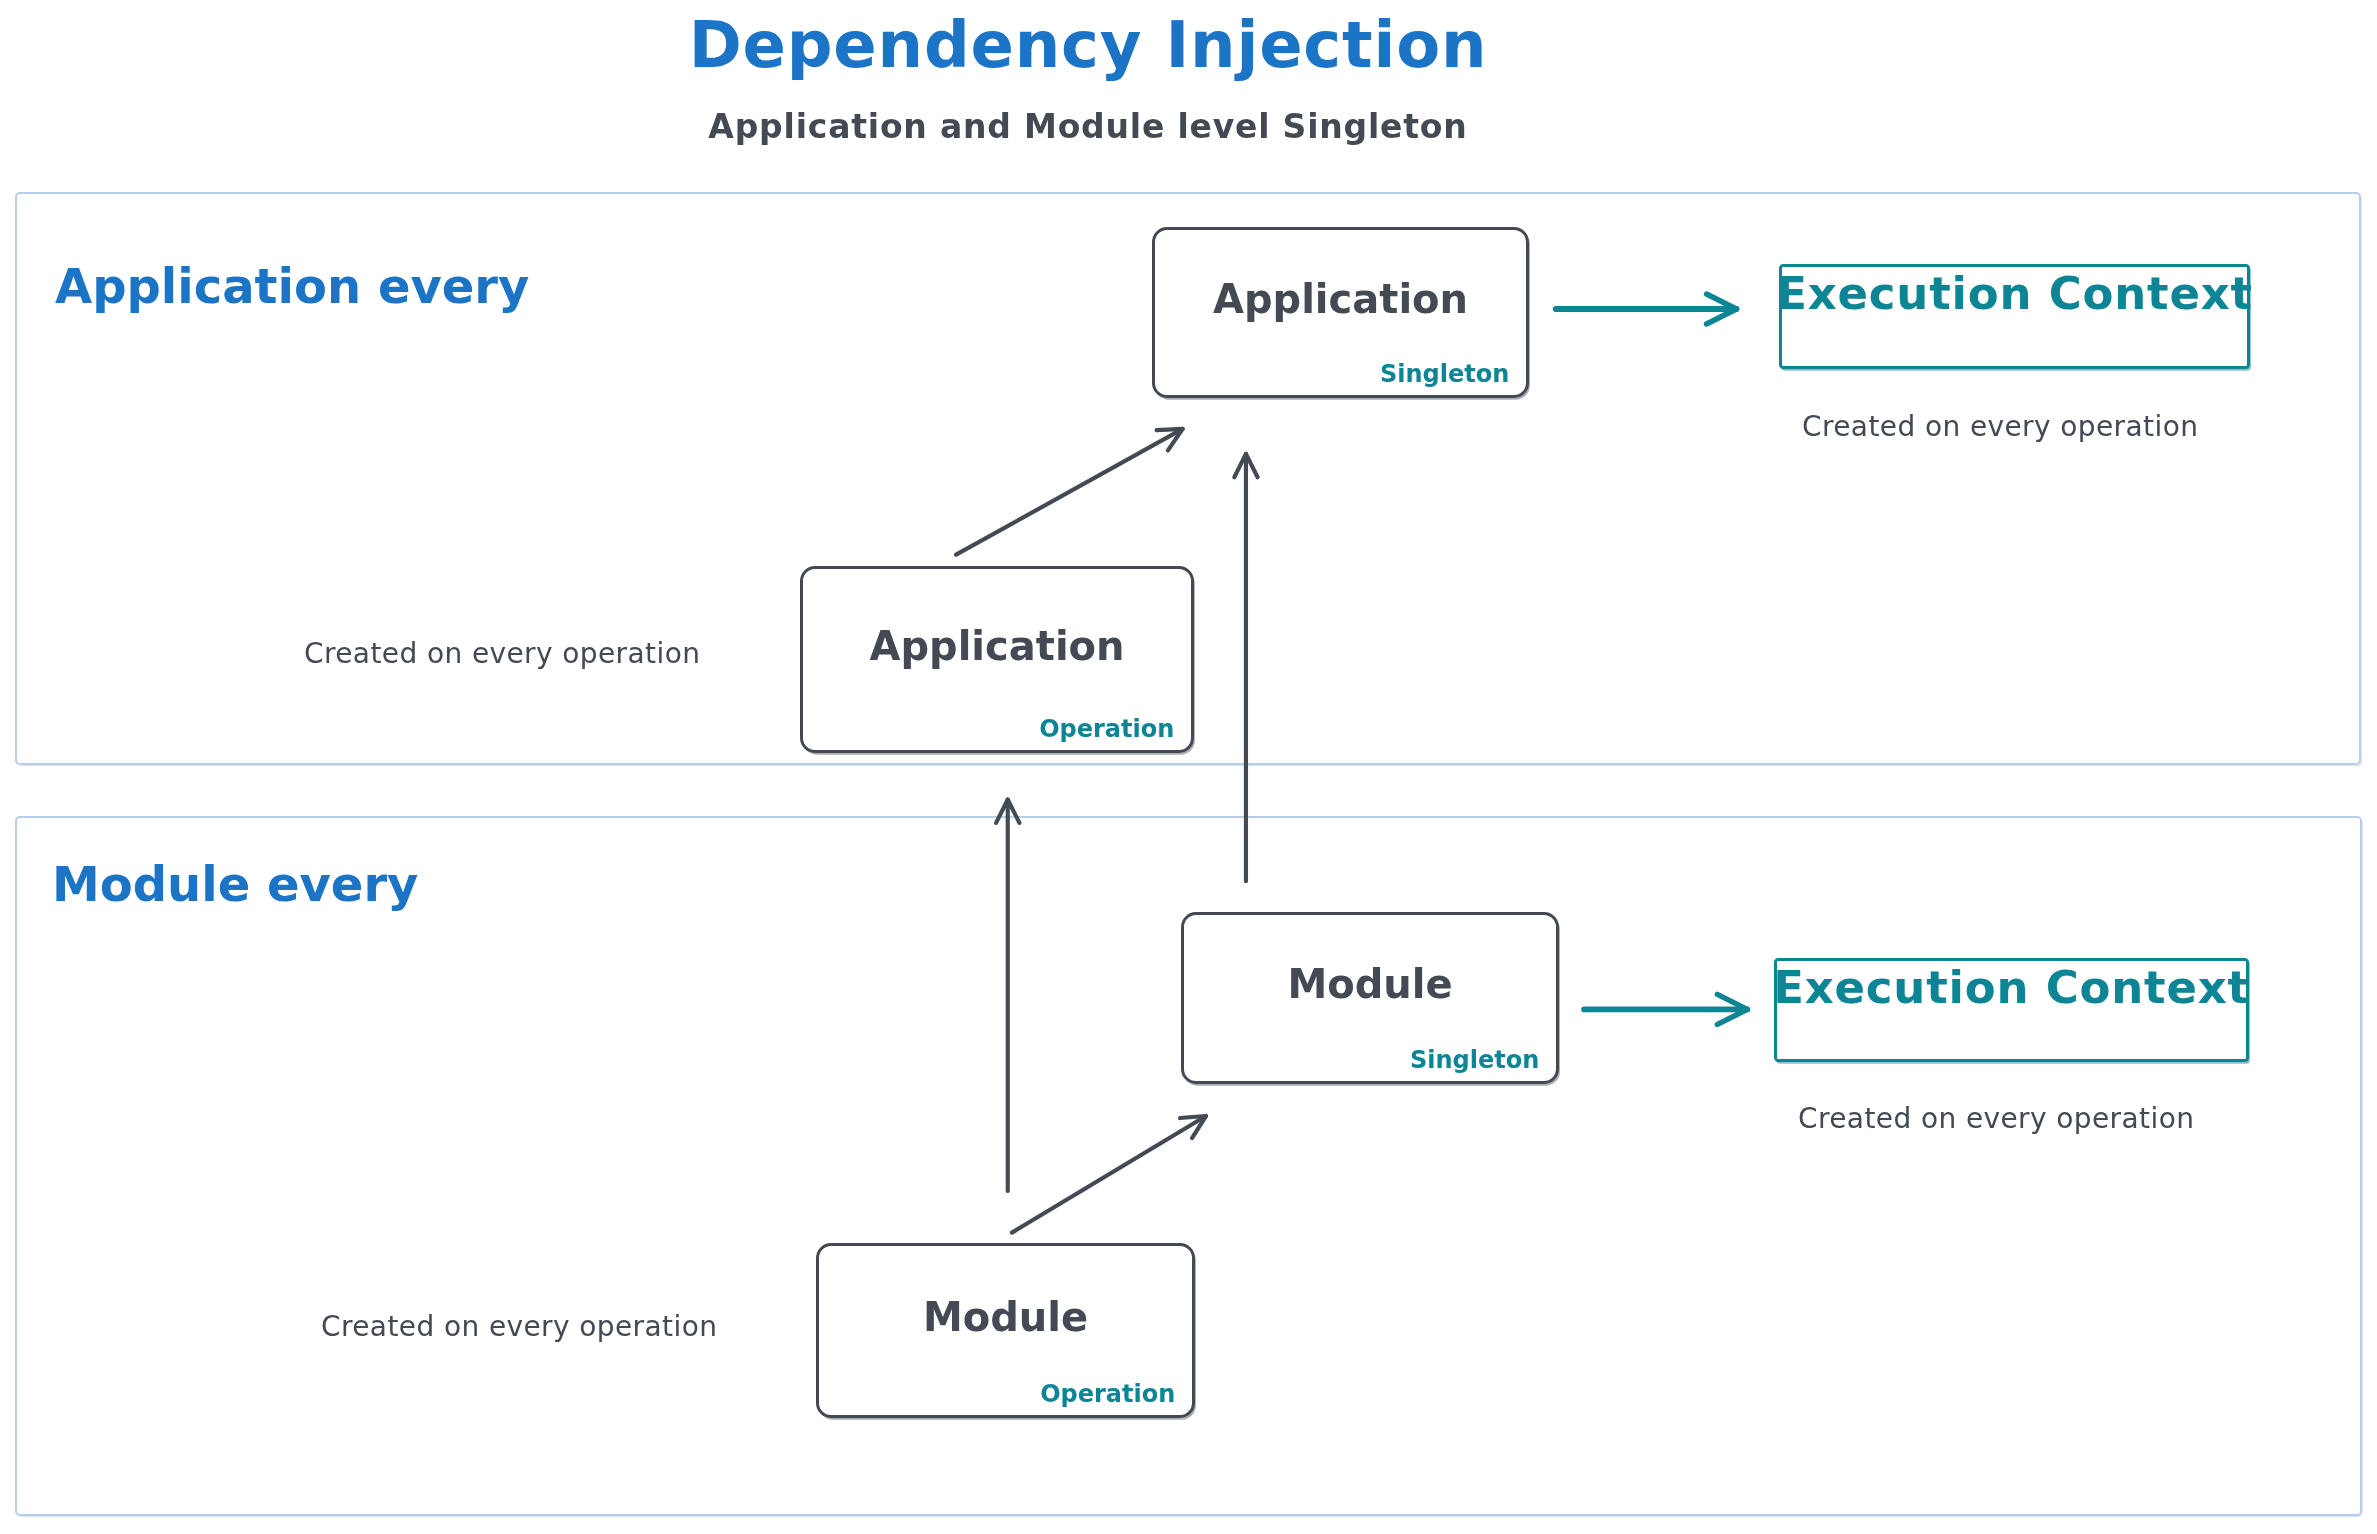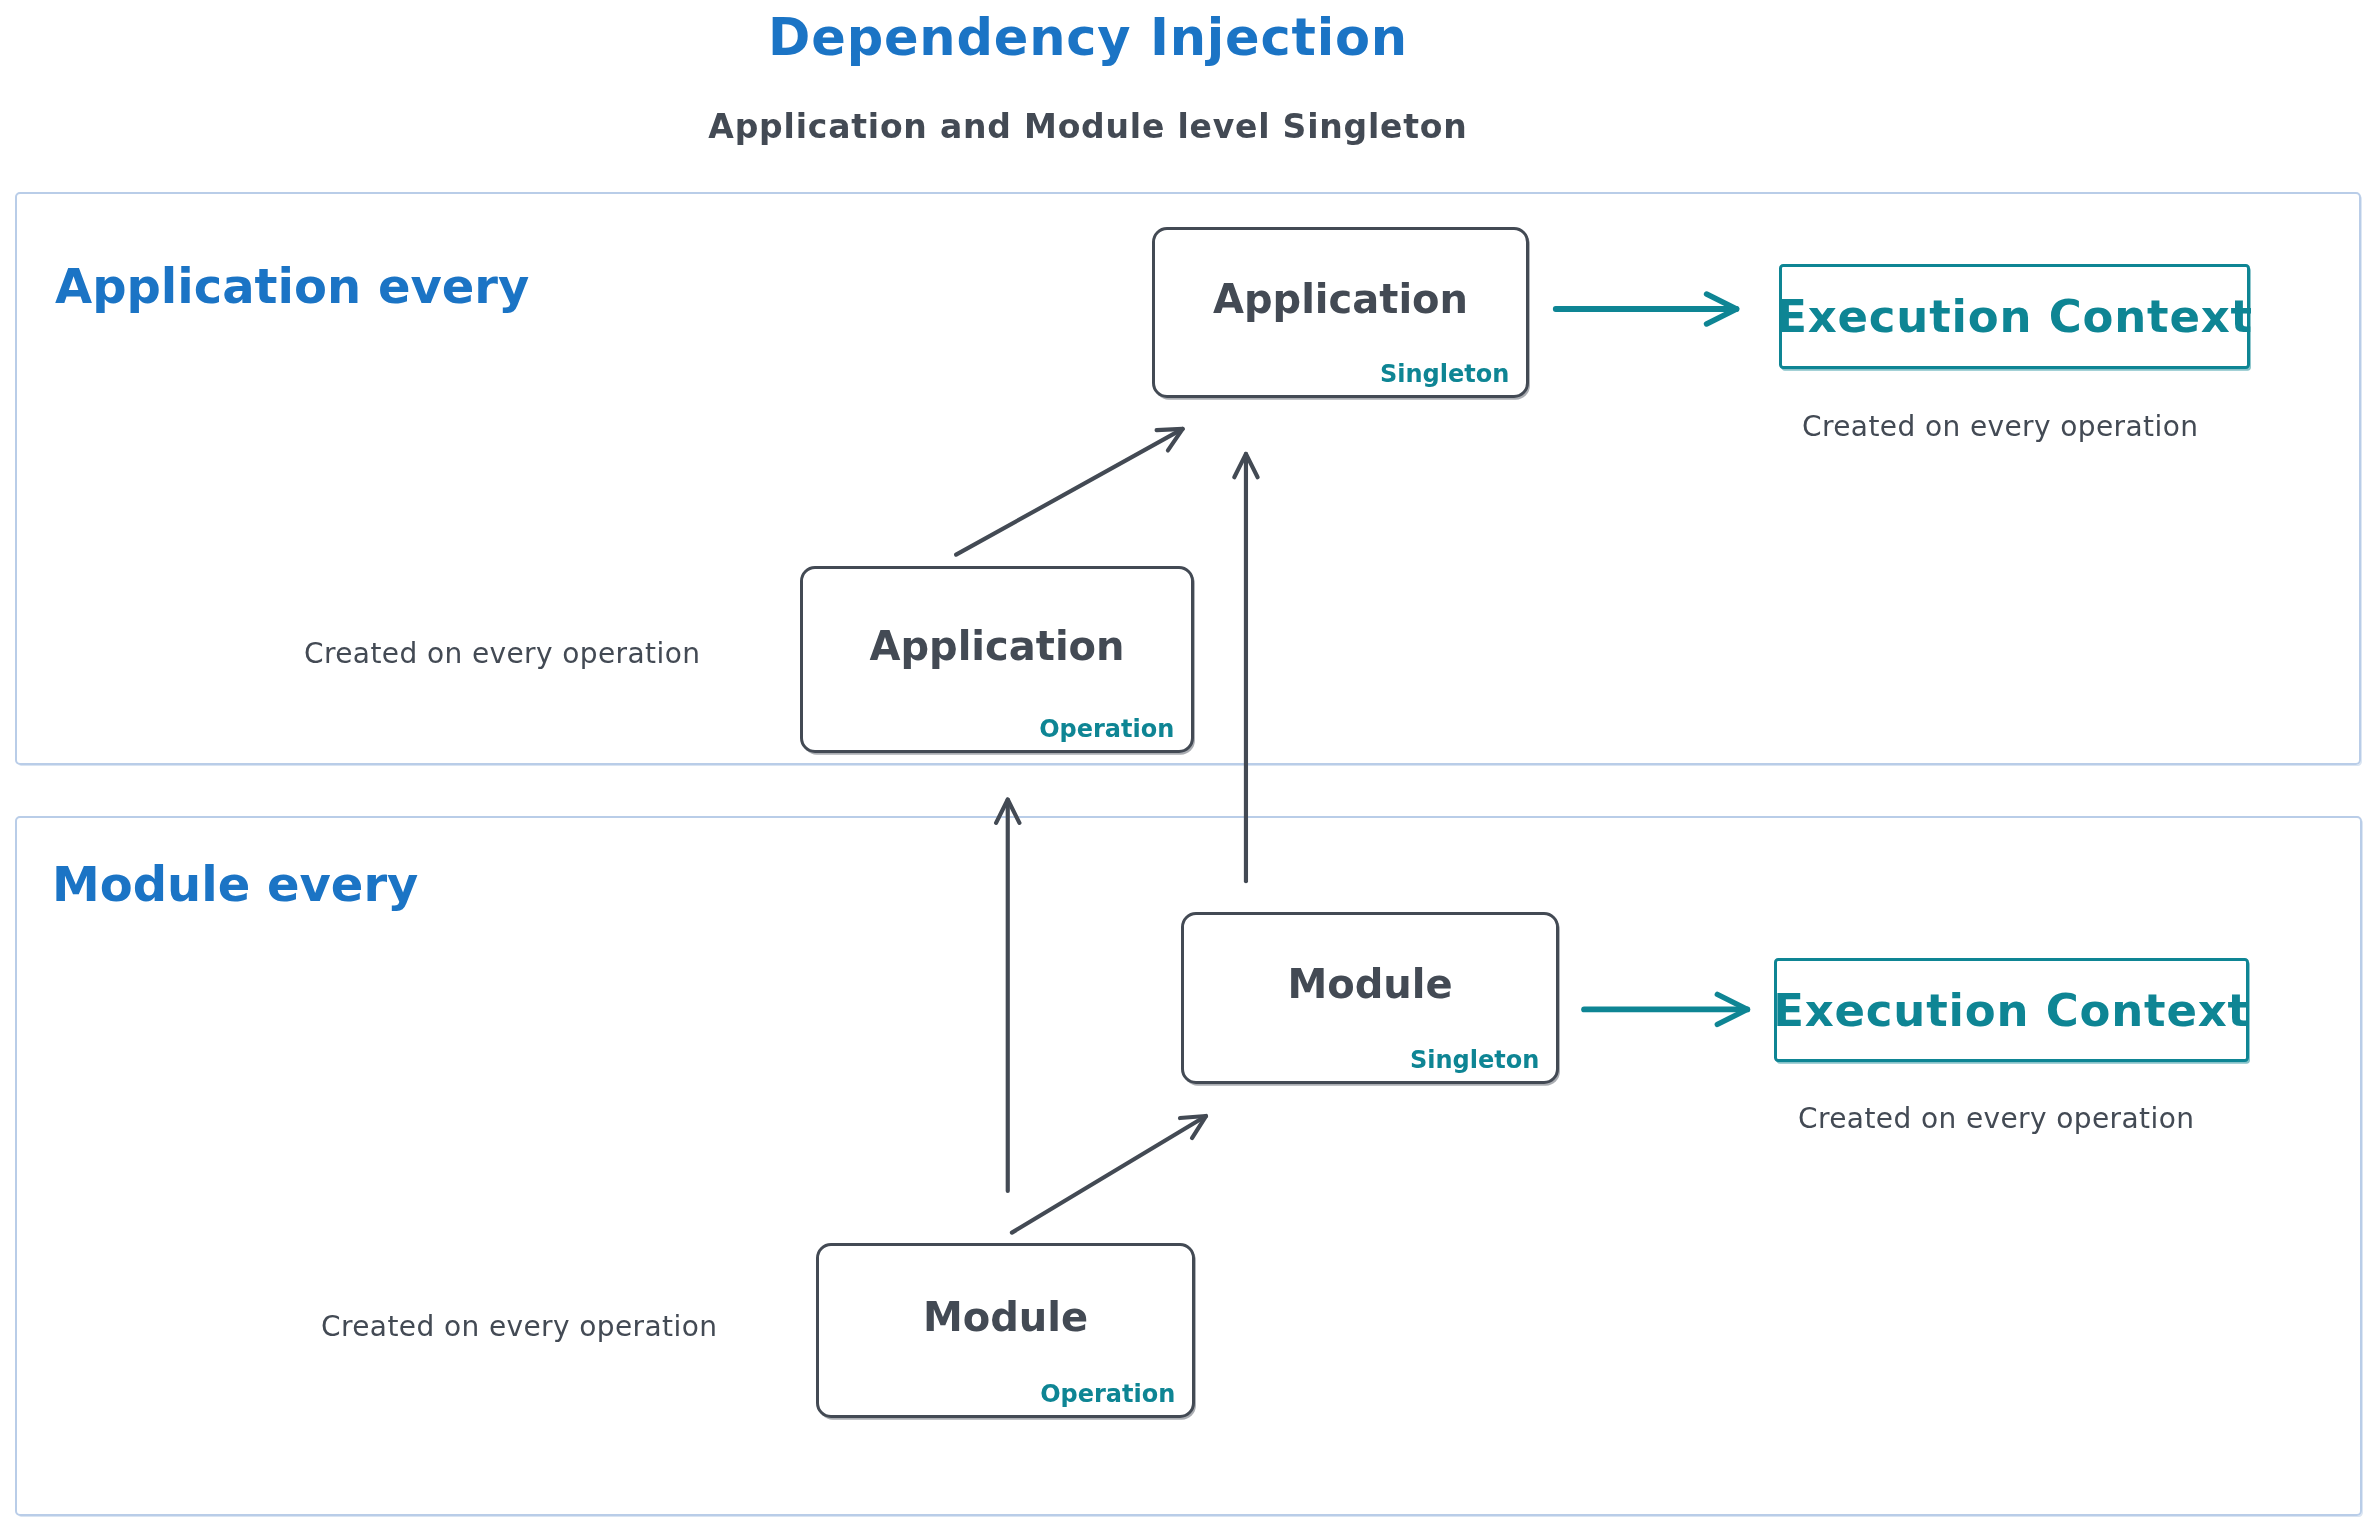--- a/index.html
+++ b/index.html
@@ -9,21 +9,21 @@
   html,body{background:#ffffff;}
   body{
     width:2377px; height:1534px; position:relative; overflow:hidden;
     font-family:"DejaVu Sans","Liberation Sans",sans-serif; color:var(--dark);
   }
   .abs{position:absolute;}
 
   
   .page-title{
     left:1088px; top:8.3px; transform:translateX(-50%);
-    font-size:51px; font-weight:bold; color:var(--blue); letter-spacing:0.8px; white-space:nowrap;
+    font-size:64px; font-weight:bold; color:var(--blue); letter-spacing:0.8px; white-space:nowrap;
   }
   .page-subtitle{
     left:1088px; top:107px; transform:translateX(-50%);
     font-size:33px; font-weight:600; color:var(--dark); letter-spacing:0.8px; white-space:nowrap;
   }
 
   
   .region{
     border:2.5px solid var(--region-border); border-radius:5px; background:transparent;
     box-shadow:1.7px 1.7px 0 -0.8px rgba(185,205,232,.55);
@@ -42,21 +42,21 @@
     font-size:40px; font-weight:600; color:var(--dark); padding-bottom:28px; white-space:nowrap;
   }
   .node-scope{
     position:absolute; right:16.7px; bottom:6.7px;
     font-size:24px; font-weight:600; color:var(--teal); white-space:nowrap;
   }
 
   .ec-node{
     border:3.7px solid var(--teal); border-radius:4.2px; background:#fff;
     box-shadow:1.7px 2.5px 0 -0.8px rgba(14,133,148,.5);
-    display:flex; align-items:center; justify-content:center;
+    display:flex; align-items:flex-start; justify-content:center;
   }
   .ec-label{
     font-size:45px; font-weight:600; color:var(--teal); white-space:nowrap; letter-spacing:0.8px;
   }
 
   .caption{
     font-size:28px; font-weight:500; color:var(--dark); white-space:nowrap; letter-spacing:0.4px;
   }
 
   

